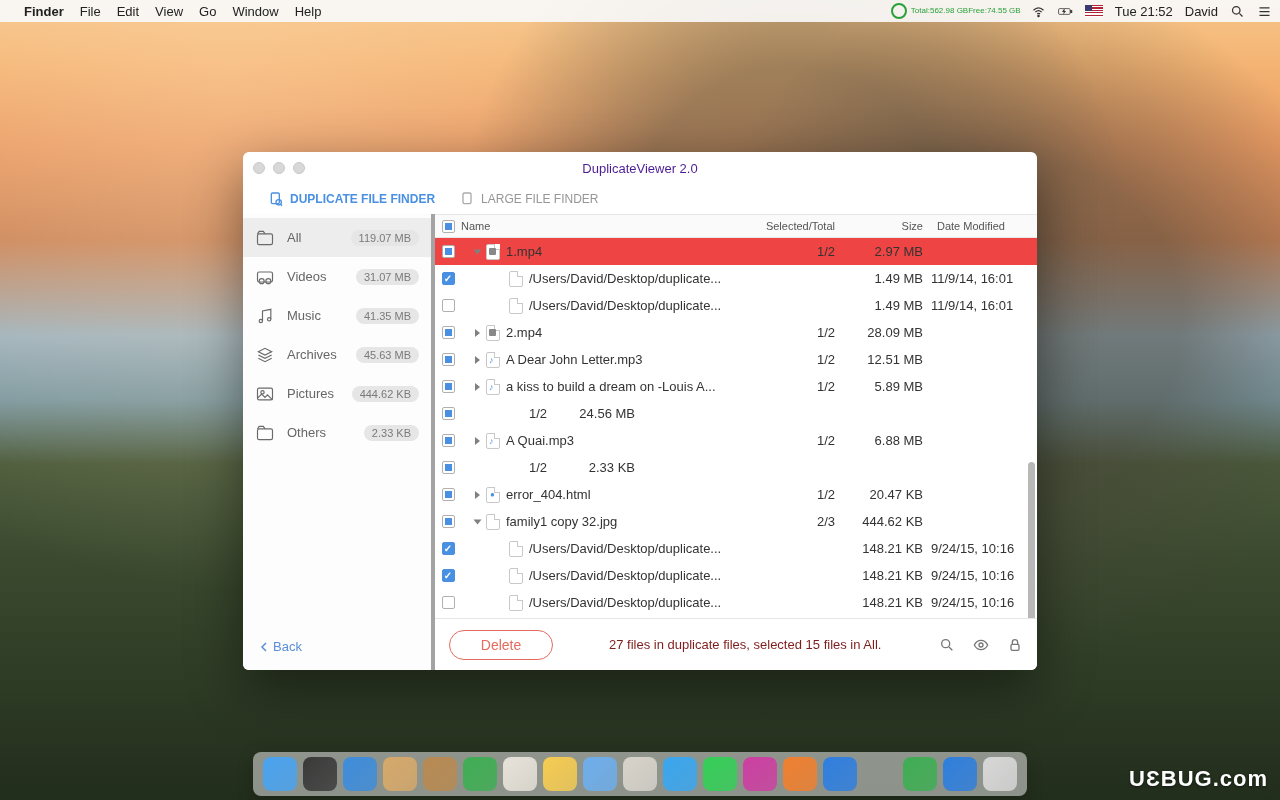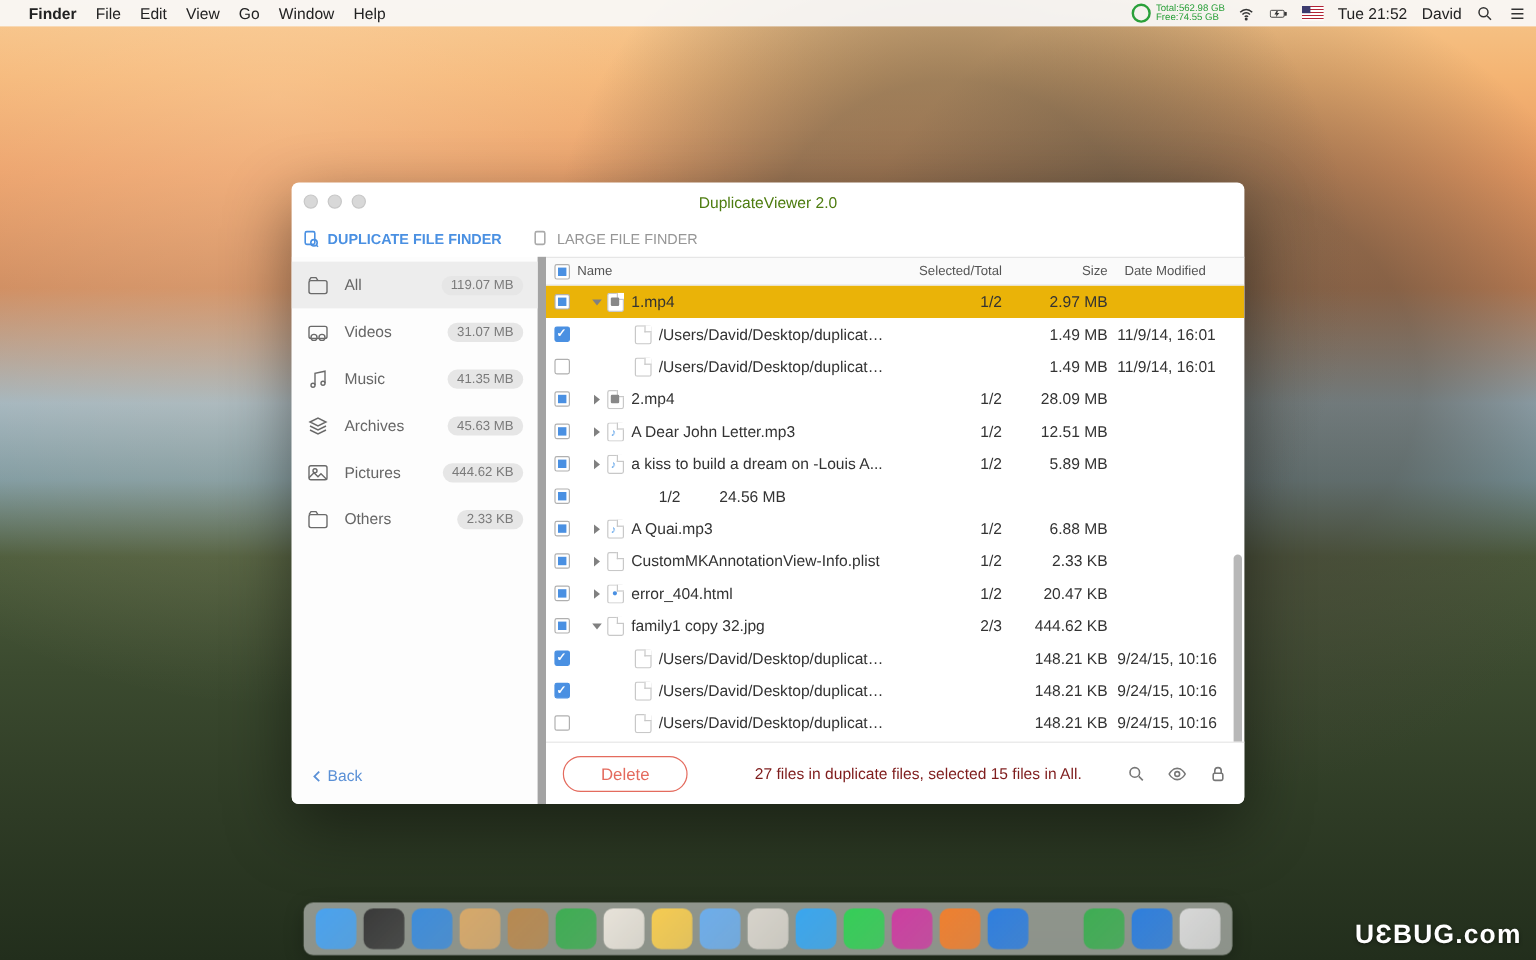--- a/index.html
+++ b/index.html
@@ -22,59 +22,59 @@
 }
 
 
 .menubar { position:absolute; top:0; left:0; right:0; height:22px;
   background:rgba(248,248,248,.92); display:flex; align-items:center;
   font-size:13px; color:#222; padding:0 8px; z-index:50; }
 .menubar .left{display:flex;align-items:center;gap:16px;}
 .menubar .left .app{font-weight:600;}
 .menubar .right{margin-left:auto;display:flex;align-items:center;gap:12px;}
 .apple{font-size:14px;line-height:1;}
-.disk{display:flex;flex-direction:column;font-size:8px;color:#2aa03a;line-height:1;margin-right:-2px;}
+.disk{display:flex;font-size:8px;color:#2aa03a;line-height:1;margin-right:-2px;}
 .disk-ico{width:16px;height:16px;border:2px solid #2aa03a;border-radius:50%;margin-right:4px;}
 .flag{width:18px;height:12px;background:linear-gradient(#b22234 0 10%,#fff 10% 20%,#b22234 20% 30%,#fff 30% 40%,#b22234 40% 50%,#fff 50% 60%,#b22234 60% 70%,#fff 70% 80%,#b22234 80% 90%,#fff 90% 100%);position:relative;}
 .flag::before{content:"";position:absolute;top:0;left:0;width:7px;height:6px;background:#3c3b6e;}
 .msvg{width:15px;height:15px;}
 
 
 .win{position:absolute;left:243px;top:152px;width:794px;height:518px;
   background:#fff;border-radius:6px;box-shadow:0 18px 55px rgba(0,0,0,.45);z-index:20;display:flex;flex-direction:column;overflow:hidden;}
 .titlebar{height:32px;display:flex;align-items:center;justify-content:center;position:relative;}
 .tlights{position:absolute;left:10px;top:10px;display:flex;gap:8px;}
 .tlights span{width:12px;height:12px;border-radius:50%;background:#d8d8d8;border:1px solid #c8c8c8;}
-.wtitle{font-size:13px;color:#4d7c0f;}
-.tabs{height:30px;display:flex;align-items:center;gap:24px;padding:0 8px;font-size:12px;color:#969696;}
+.wtitle{font-size:13px;color:#4c1d95;}
+.tabs{height:30px;display:flex;align-items:center;gap:24px;padding:0 25px;font-size:12px;color:#969696;}
 .tabs .tab{display:flex;align-items:center;gap:6px;}
 .tabs .tab.active{color:#4a90e2;font-weight:600;}
 .tabico{width:16px;height:16px;}
 
 .body{flex:1;display:flex;min-height:0;}
-.sidebar{width:212px;background:#fdfdfd;border-right:7px solid #a3a3a3;padding-top:4px;}
+.sidebar{width:192px;background:#fdfdfd;border-right:4px solid #a3a3a3;padding-top:4px;}
 .srow{height:39px;display:flex;align-items:center;padding:0 12px;font-size:13px;color:#666;gap:12px;cursor:default;}
 .srow.sel{background:#ededed;}
 .srow .badge{margin-left:auto;font-size:11px;background:#e6e6e6;border-radius:10px;padding:2px 8px;color:#7a7a7a;}
 .sico{width:20px;height:20px;stroke:#6a6a6a;fill:none;stroke-width:1.4;}
 
 .main{flex:1;display:flex;flex-direction:column;min-width:0;}
 .thead{height:24px;display:flex;align-items:center;border-top:1px solid #e6e6e6;border-bottom:1px solid #e6e6e6;font-size:11px;color:#555;background:#fafafa;}
 .col-cb{width:26px;display:flex;justify-content:center;}
 .col-name{flex:1;min-width:0;}
 .col-sel{width:96px;text-align:right;padding-right:10px;}
 .col-size{width:86px;text-align:right;padding-right:8px;}
 .col-date{width:106px;}
 .thead .col-date{padding-left:6px;}
 
 .rows{flex:1;overflow:hidden;}
 .row{height:27px;display:flex;align-items:center;font-size:13px;color:#333;}
 .row .col-name{display:flex;align-items:center;gap:6px;white-space:nowrap;overflow:hidden;text-overflow:ellipsis;padding-right:8px;}
 .row .fname{overflow:hidden;text-overflow:ellipsis;}
-.row.sel{background:#eab308;justify-content:space-between;}
+.row.sel{background:#ef4444;justify-content:space-between;}
 .cb{width:13px;height:13px;border:1px solid #b0b0b0;border-radius:2px;display:inline-flex;align-items:center;justify-content:center;background:#fff;}
 .cb.partial::after{content:"";width:7px;height:7px;background:#4a90e2;}
 .cb.checked{background:#4a90e2;border-color:#4a90e2;}
 .cb.checked::after{content:"✓";color:#fff;font-size:10px;line-height:1;font-weight:700;}
 .tri{width:0;height:0;border-left:5px solid #808080;border-top:4px solid transparent;border-bottom:4px solid transparent;}
 .tri.open{transform:rotate(90deg);}
 .fico{width:14px;height:16px;background:#fff;border:1px solid #c8c8c8;position:relative;border-radius:2px;}
 .fico::before{content:"";position:absolute;top:-1px;right:-1px;width:5px;height:5px;background:#fff;border-left:1px solid #c8c8c8;border-bottom:1px solid #c8c8c8;}
 .fico.video::after{content:"";position:absolute;top:3px;left:2px;width:7px;height:7px;background:#888;border-radius:1px;}
 .fico.audio::after{content:"♪";position:absolute;top:2px;left:2px;font-size:9px;color:#5aa0e8;}
@@ -338,26 +338,20 @@
               <span class="fname">A Quai.mp3</span>
             </div>
     <div class="col-sel">1/2</div>
     <div class="col-size">6.88 MB</div>
     <div class="col-date"></div>
           </div>
           <div class="row">
     <div class="col-cb">
               <span class="cb partial"></span>
             </div>
-    <div class="col-name">
-              <span class="indent" style="width:8px"></span>
-              <span class="tri "></span>
-              <span class="fico doc"></span>
-              <span class="fname">CustomMKAnnotationView-Info.plist</span>
-            </div>
     <div class="col-sel">1/2</div>
     <div class="col-size">2.33 KB</div>
     <div class="col-date"></div>
           </div>
           <div class="row">
     <div class="col-cb">
               <span class="cb partial"></span>
             </div>
     <div class="col-name">
               <span class="indent" style="width:8px"></span>

